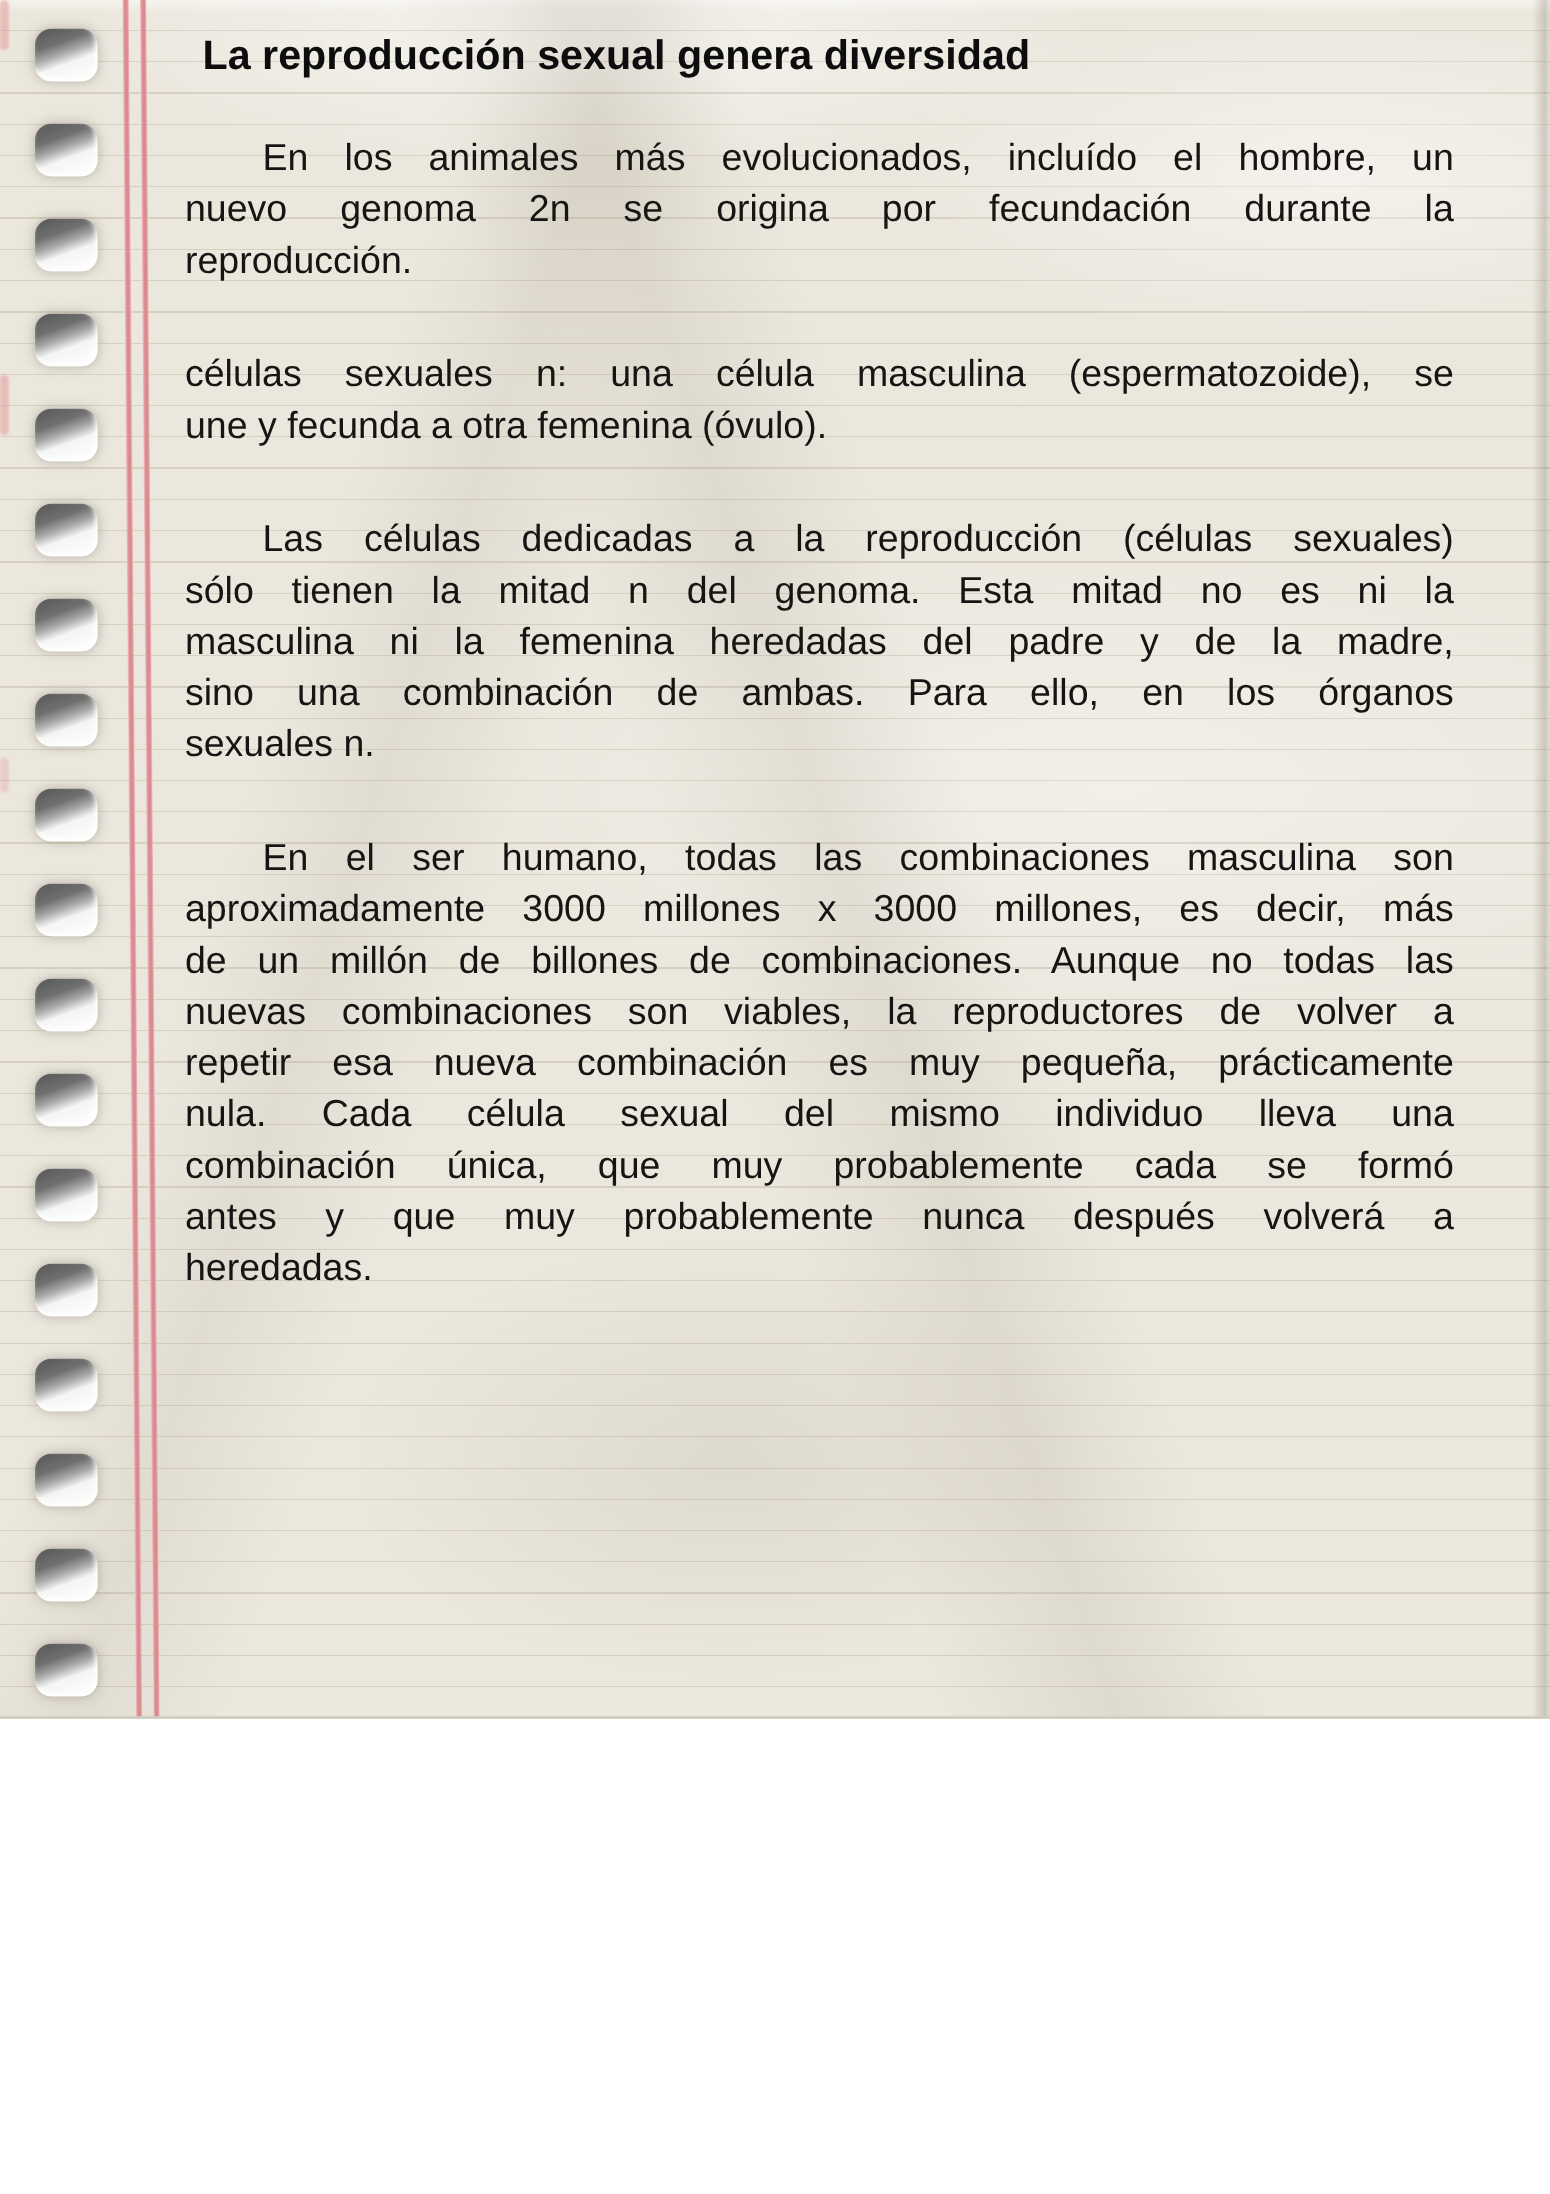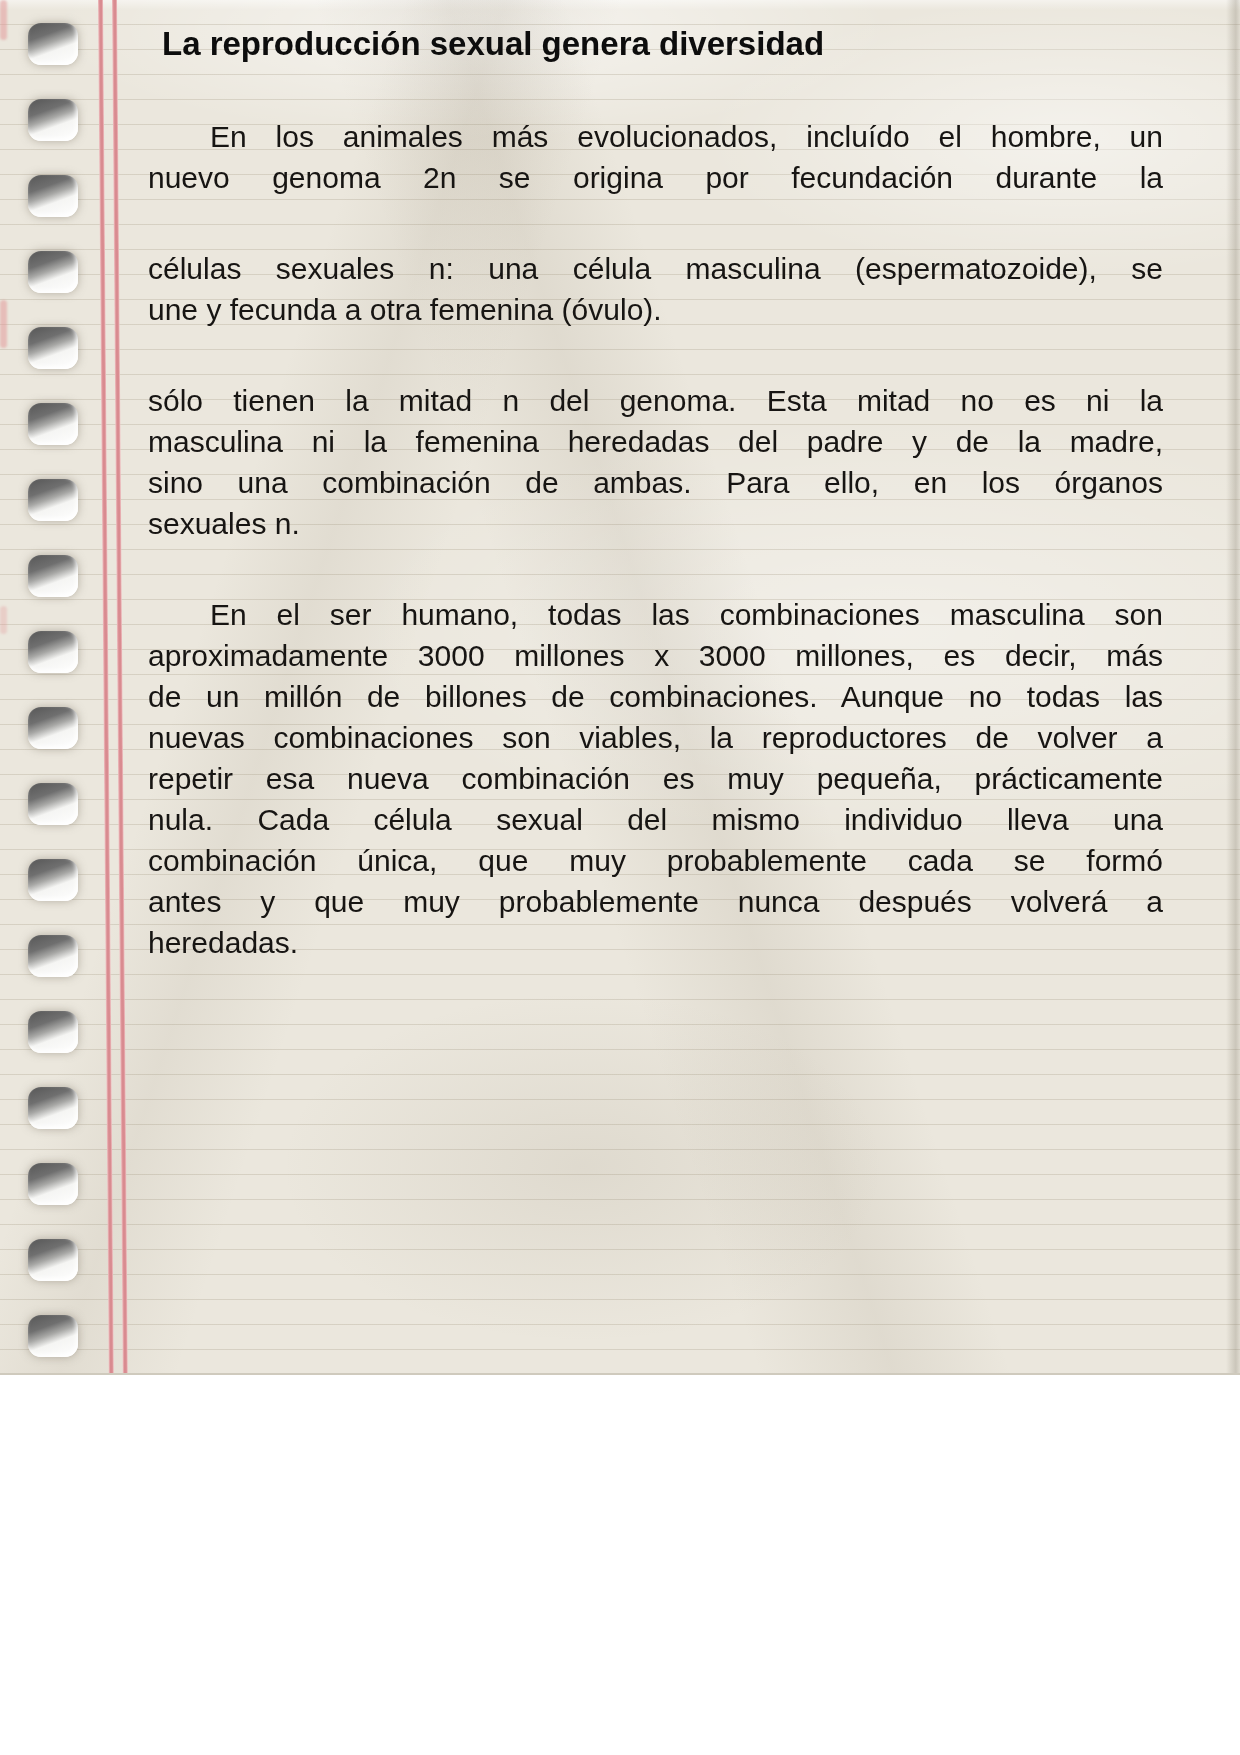--- a/index.html
+++ b/index.html
@@ -104,21 +104,21 @@
     color: var(--text-color);
   }
   .title {
     margin: 22px 0 0 14px;
     font-size: 33px;
     line-height: 44px;
     font-weight: bold;
     color: #0d0d0d;
     letter-spacing: 0px;
   }
-  .paragraphs { margin-top: 50px; }
+  .paragraphs { margin-top: 40px; }
   .paragraph {
     margin: 0 0 50px 0;
     font-size: 30px;
     line-height: 41px;
   }
   .line {
     text-align: justify;
     text-align-last: justify;
   }
   .line.first { text-indent: 62px; }
@@ -160,26 +160,28 @@
     <div class="smudge s3"></div>
 
     <div class="edge-shadow-right"></div>
 
     <div class="content">
       <h1 class="title">La reproducción sexual genera diversidad</h1>
       <div class="paragraphs">
           <div class="paragraph">
             <div class="line first">En los animales más evolucionados, incluído el hombre, un</div>
             <div class="line">nuevo genoma 2n se origina por fecundación durante la</div>
+            <div class="line last">reproducción.</div>
           </div>
           <div class="paragraph">
             <div class="line">células sexuales n: una célula masculina (espermatozoide), se</div>
             <div class="line last">une y fecunda a otra femenina (óvulo).</div>
           </div>
           <div class="paragraph">
+            <div class="line first">Las células dedicadas a la reproducción (células sexuales)</div>
             <div class="line">sólo tienen la mitad n del genoma. Esta mitad no es ni la</div>
             <div class="line">masculina ni la femenina heredadas del padre y de la madre,</div>
             <div class="line">sino una combinación de ambas. Para ello, en los órganos</div>
             <div class="line last">sexuales n.</div>
           </div>
           <div class="paragraph">
             <div class="line first">En el ser humano, todas las combinaciones masculina son</div>
             <div class="line">aproximadamente 3000 millones x 3000 millones, es decir, más</div>
             <div class="line">de un millón de billones de combinaciones. Aunque no todas las</div>
             <div class="line">nuevas combinaciones son viables, la reproductores de volver a</div>

